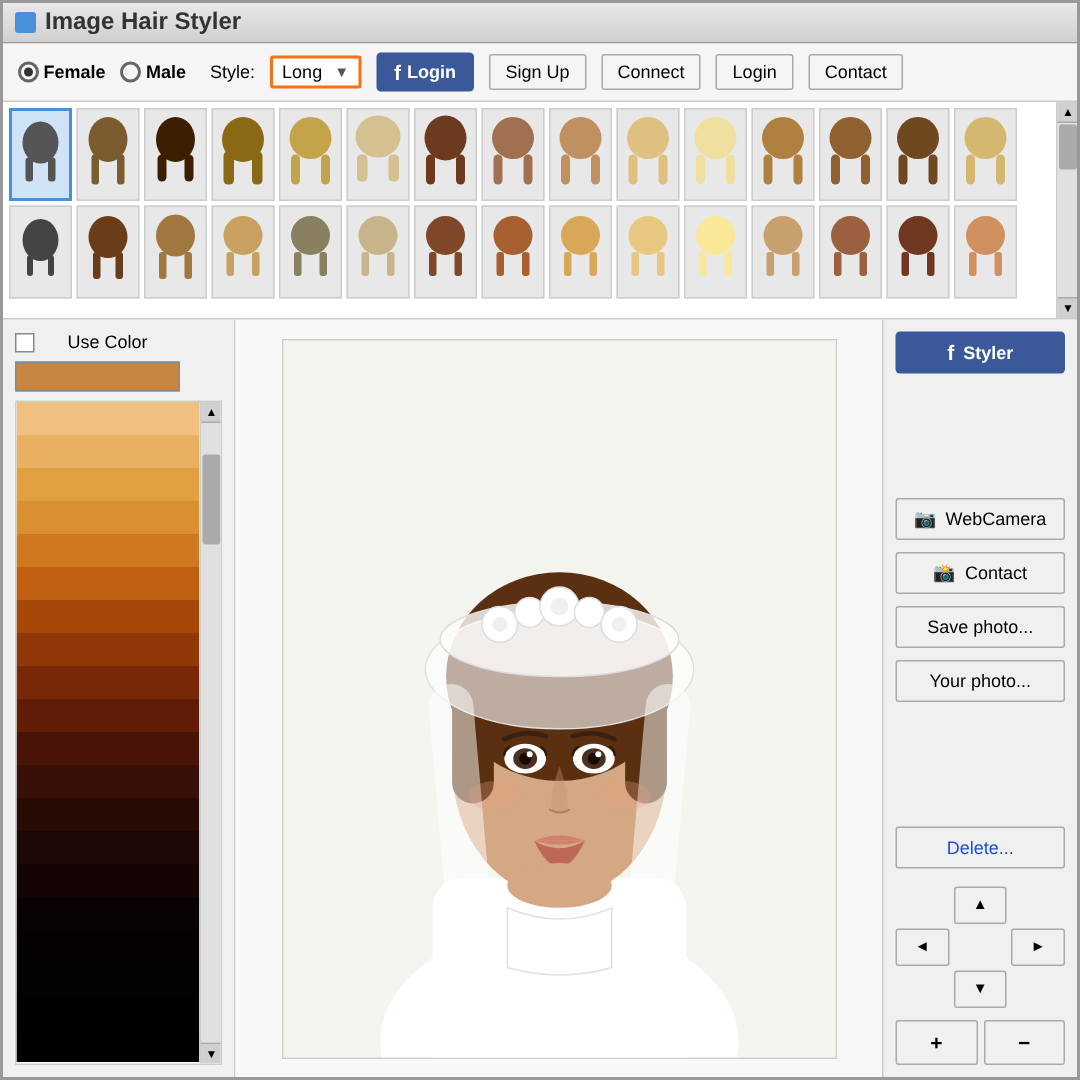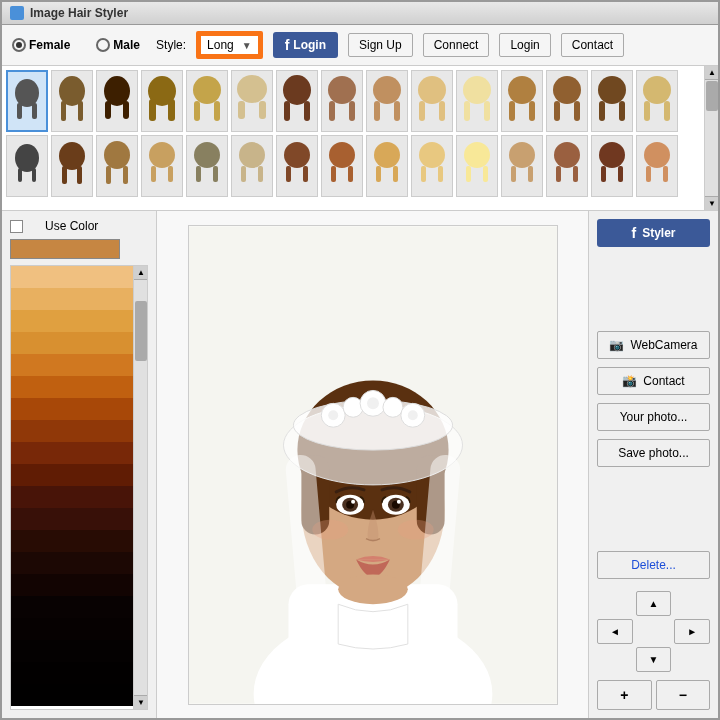--- a/index.html
+++ b/index.html
@@ -1,29 +1,29 @@
 <!DOCTYPE html>
 <html><head>
   <meta charset="utf-8">
   <style>
     * { box-sizing: border-box; margin: 0; padding: 0; }
     body { width: 720px; height: 720px; font-family: Arial, sans-serif; font-size: 12px; background: #d4d0c8; overflow: hidden; }
 
     .window { width: 720px; height: 720px; background: #f0f0f0; border: 2px solid #999; display: flex; flex-direction: column; }
 
-    .title-bar { background: linear-gradient(to bottom, #e8e8e8, #d0d0d0); padding: 4px 8px; border-bottom: 1px solid #999; font-size: 12px; font-weight: bold; color: #333; display: flex; align-items: center; gap: 6px; }
+    .title-bar { background: linear-gradient(to bottom, #e8e8e8, #d0d0d0); padding: 4px 8px; border-bottom: 1px solid #999; font-size: 16px; font-weight: bold; color: #333; display: flex; align-items: center; gap: 6px; }
     .title-icon { width: 14px; height: 14px; background: #4a90d9; border-radius: 2px; display: inline-flex; align-items: center; justify-content: center; }
 
     .toolbar { background: #f5f5f5; border-bottom: 1px solid #ccc; padding: 6px 10px; display: flex; align-items: center; gap: 10px; }
     .radio-group { display: flex; align-items: center; gap: 6px; }
     .radio-item { display: flex; align-items: center; gap: 3px; cursor: pointer; font-weight: bold; }
     .radio-circle { width: 14px; height: 14px; border-radius: 50%; border: 2px solid #666; display: flex; align-items: center; justify-content: center; }
     .radio-circle.selected::after { content: ''; width: 6px; height: 6px; border-radius: 50%; background: #333; display: block; }
     .style-label { margin-left: 6px; }
-    .style-select { display: flex; align-items: center; border: 5px solid #f97316; background: white; padding: 2px 6px; border-radius: 2px; cursor: pointer; }
+    .style-select { display: flex; align-items: center; border: 2px solid #f97316; background: white; padding: 2px 6px; border-radius: 2px; cursor: pointer; }
     .style-select-text { margin-right: 8px; }
     .style-select-arrow { font-size: 10px; color: #555; }
 
     .fb-login-btn { background: #3b5998; color: white; border: none; padding: 5px 12px; border-radius: 3px; cursor: pointer; display: flex; align-items: center; gap: 4px; font-size: 12px; font-weight: bold; }
     .fb-icon { font-weight: bold; font-size: 14px; }
     .btn-header { background: #f5f5f5; border: 1px solid #aaa; padding: 4px 10px; border-radius: 2px; cursor: pointer; font-size: 12px; }
 
     .hair-gallery { background: white; border-bottom: 1px solid #ccc; position: relative; height: 145px; overflow: hidden; }
     .hair-scroll { overflow-x: hidden; overflow-y: hidden; height: 145px; padding: 4px; display: flex; flex-direction: column; gap: 3px; }
     .hair-row { display: flex; gap: 3px; flex-shrink: 0; }
@@ -79,21 +79,21 @@
     <div class="title-icon"></div>
     <span>Image Hair Styler</span>
   </div>
 
   <div class="toolbar">
     <div class="radio-group">
       <div class="radio-item">
         <div class="radio-circle selected"></div>
         <span>Female</span>
       </div>
-      <div class="radio-item" style="margin-left:20px;">
+      <div class="radio-item" style="margin-left:4px;">
         <div class="radio-circle"></div>
         <span>Male</span>
       </div>
     </div>
     <span class="style-label">Style:</span>
     <div class="style-select">
       <span class="style-select-text">Long</span>
       <span class="style-select-arrow">▼</span>
     </div>
     <button class="fb-login-btn">
@@ -457,25 +457,25 @@
         <span>📷</span>
         <span>WebCamera</span>
       </button>
 
       <button class="action-btn">
         <span>📸</span>
         <span>Contact</span>
       </button>
 
       <button class="action-btn">
+        <span>Save photo...</span>
+      </button>
+
+      <button class="action-btn">
         <span>Your photo...</span>
-      </button>
-
-      <button class="action-btn">
-        <span>Save photo...</span>
       </button>
 
       <div class="right-spacer"></div>
 
       <button class="action-btn disabled">
         <span>Delete...</span>
       </button>
 
       <div class="nav-grid">
         <div></div>

